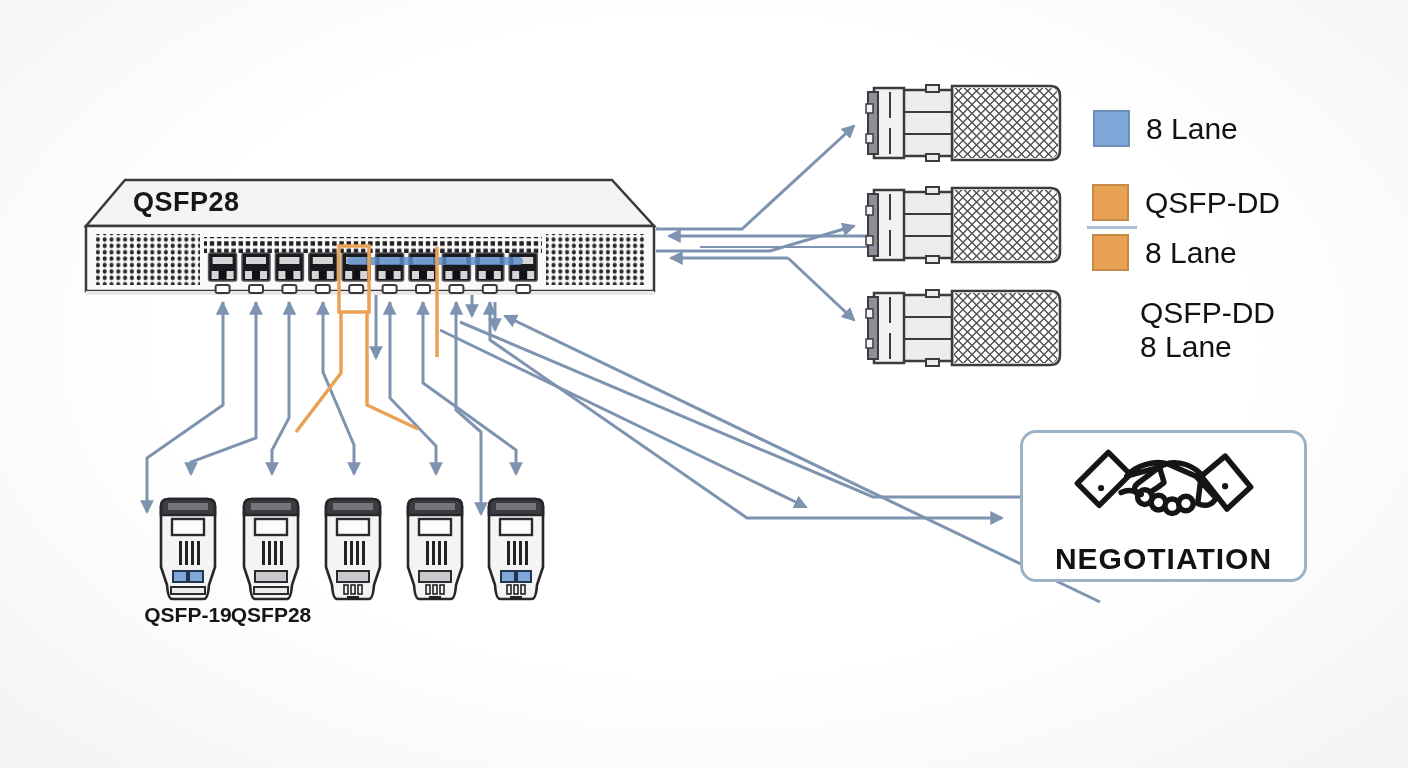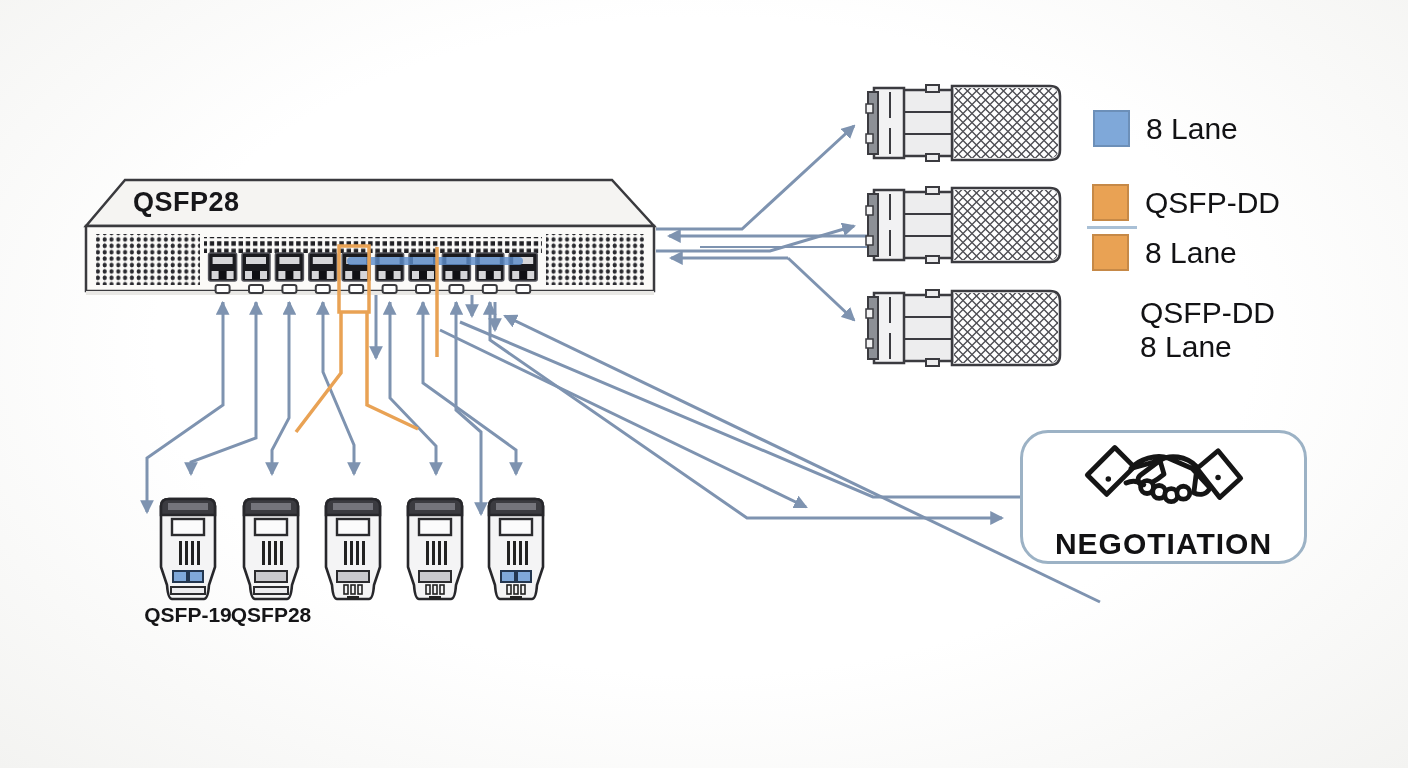--- a/index.html
+++ b/index.html
@@ -17,22 +17,22 @@
   #switch-label{
     left:133px;top:187px;font-size:27px;font-weight:600;color:#17171a;
     letter-spacing:0.5px;z-index:4;
   }
   .legend-row{position:absolute;display:flex;align-items:center;gap:16px;z-index:2;}
   .legend-swatch{width:37px;height:37px;border:2px solid rgba(0,0,0,0.15);box-sizing:border-box;}
   .legend-label{font-size:30px;color:#121214;}
   #legend-divider{left:1087px;top:226px;width:50px;height:3px;background:#a9c0d6;z-index:2;}
   #qsfpdd-caption{left:1140px;top:296px;font-size:30px;line-height:34px;color:#121214;z-index:2;}
   #negotiation-box{
-    left:1020px;top:430px;width:287px;height:134px;box-sizing:border-box;
-    background:#ffffff;border:3px solid #9cb2c5;border-radius:28px;
+    left:1020px;top:430px;width:287px;height:152px;box-sizing:border-box;
+    background:#ffffff;border:3px solid #9cb2c5;border-radius:16px;
     display:flex;flex-direction:column;align-items:center;justify-content:center;
   }
   #negotiation-label{font-size:30px;font-weight:600;letter-spacing:1px;color:#121214;margin-top:2px;}
   .module-label{
     position:absolute;top:603px;width:120px;text-align:center;
     font-size:21px;font-weight:600;color:#151517;z-index:2;
   }
 </style>
 </head>
 <body>

